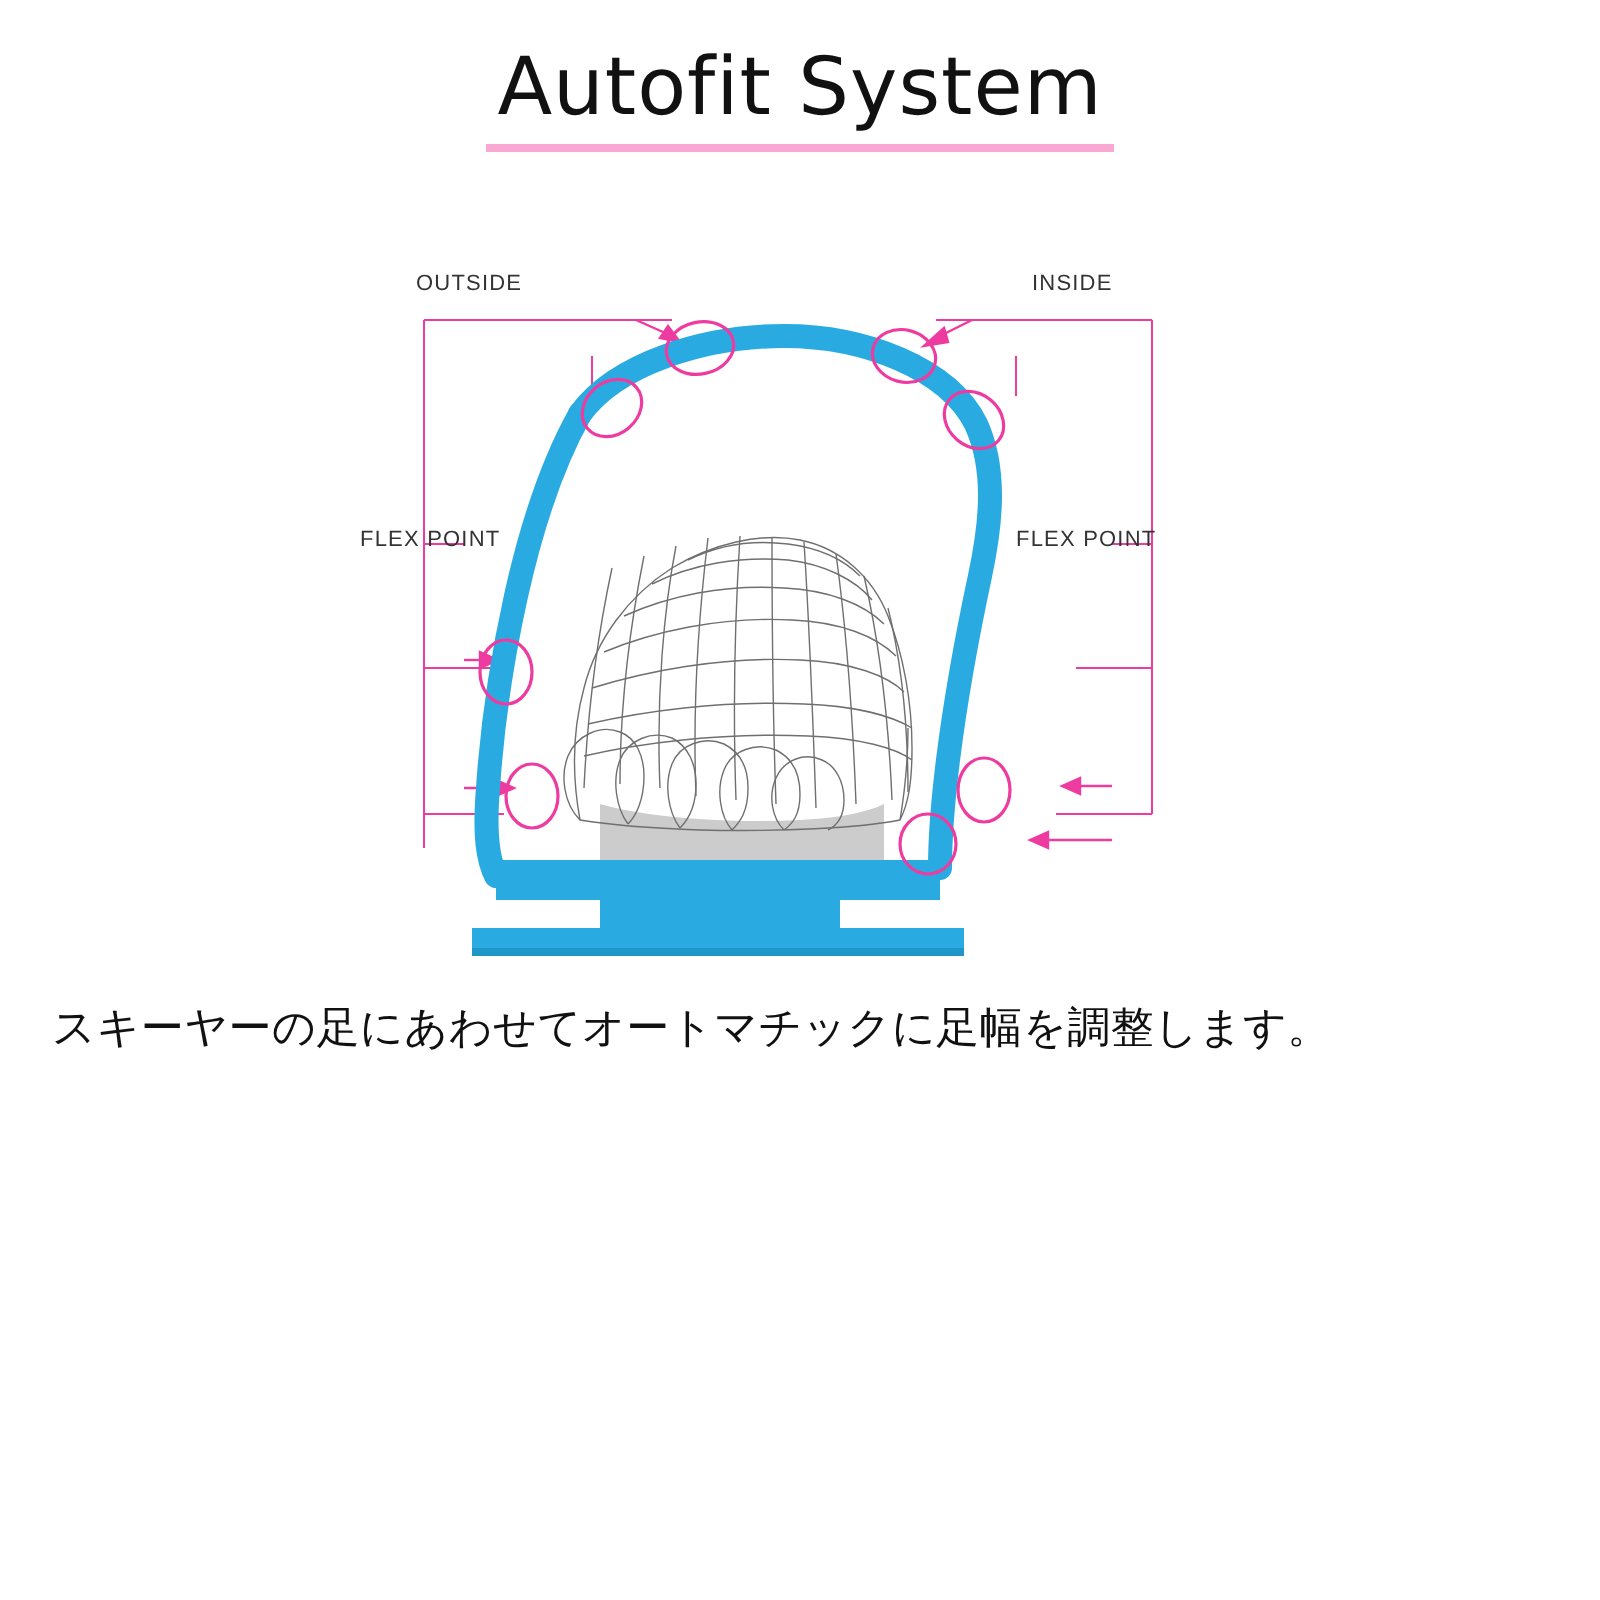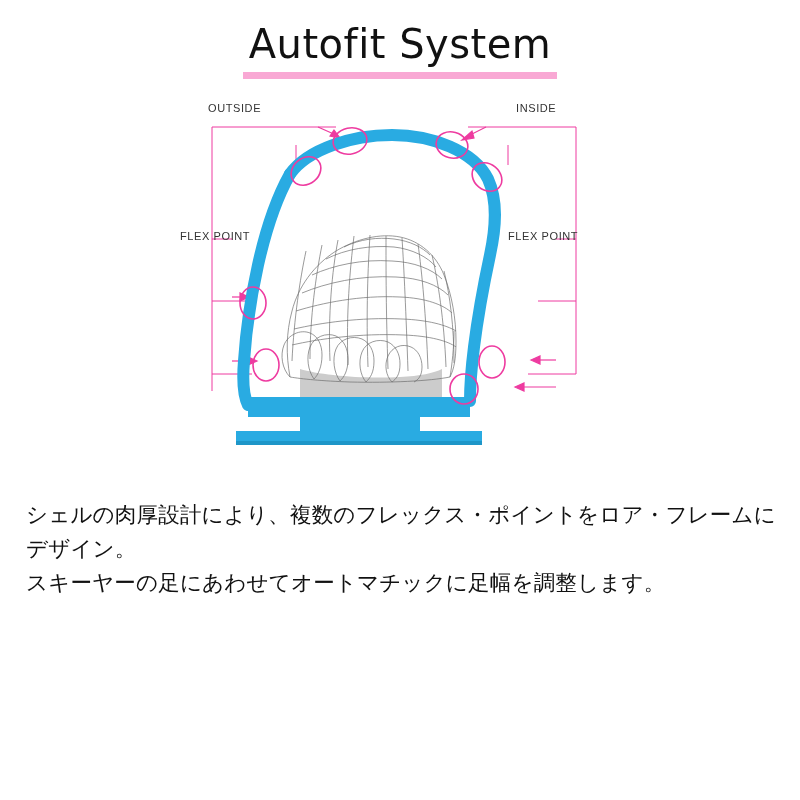--- a/index.html
+++ b/index.html
@@ -30,28 +30,28 @@
     text-align: center;
   }
   .title {
     display: inline-block;
     font-family: "DejaVu Sans", sans-serif;
     font-size: 40px;
     font-weight: 400;
     letter-spacing: 0.5px;
     color: #111111;
     padding: 0 6px 6px 6px;
-    border-bottom: 7px solid #f9a8d4;
+    border-bottom: 4px solid #f9a8d4;
     line-height: 1.1;
   }
 
   
   .diagram {
     position: absolute;
-    top: 79px;
+    top: 112px;
     left: 0;
     width: 632px;
     height: 380px;
   }
   .diagram svg {
     display: block;
   }
 
   .lbl {
     font-family: "Liberation Sans", sans-serif;
@@ -208,17 +208,16 @@
       </g>
 
       <text class="lbl" x="208" y="33">OUTSIDE</text>
       <text class="lbl" x="516" y="33">INSIDE</text>
       <text class="lbl" x="180" y="161">FLEX POINT</text>
       <text class="lbl" x="508" y="161">FLEX POINT</text>
     </svg>
   </div>
 
   <div class="body-text">
-    <p>シェルの肉厚設計により、複数のフレックス・ポイントをロア・フレームにデザイン。</p>
     <p> スキーヤーの足にあわせてオートマチックに足幅を調整します。</p>
   </div>
 
 </div>
 
 </body></html>

